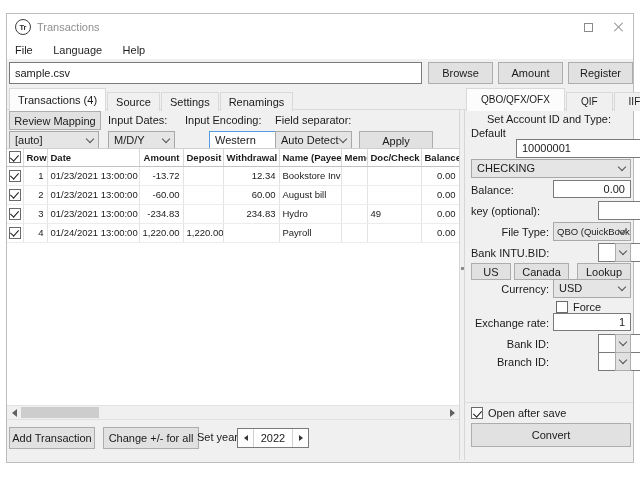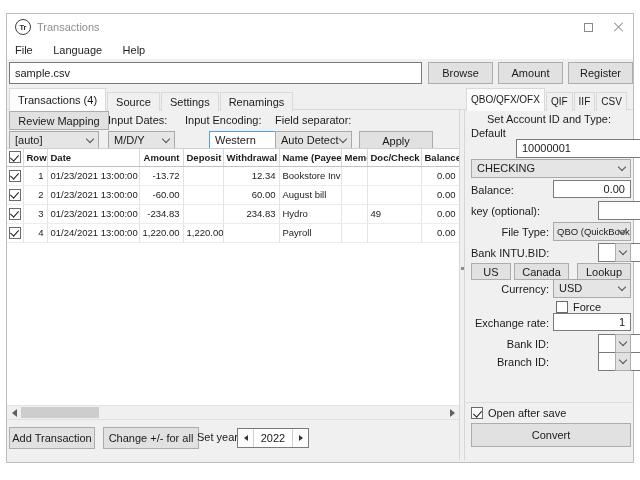--- a/index.html
+++ b/index.html
@@ -22,21 +22,21 @@
 
   
   .tinput { position:absolute; background:#fff; border:1px solid #7a7a7a; font-size:11px; padding:0 5px; font-family:inherit; color:#1a1a1a; }
   .btn { position:absolute; background:#e1e1e1; border:1px solid #adadad; font-size:11px; color:#1a1a1a; display:flex; align-items:center; justify-content:center; white-space:nowrap; overflow:hidden; }
 
   
   .tabstrip { position:absolute; left:0; top:74px; width:626px; height:22px; border-bottom:1px solid #d9d9d9; }
   .tabgroup { position:absolute; top:0; height:23px; display:flex; align-items:flex-end; }
   .tab { height:19px; line-height:18px; padding:0 8px; font-size:11px; background:#f0f0f0; border:1px solid #d9d9d9; border-bottom:none; margin-right:1px; white-space:nowrap; }
   .tab.sel { height:23px; line-height:22px; background:#fcfcfc; position:relative; z-index:2; }
-  .tabgroup.right .tab { padding:0 4px; font-size:10px; }
+  .tabgroup.right .tab { padding:0 14px; font-size:10px; }
 
   
   .combo { position:absolute; height:19px; background:#e5e5e5; border:1px solid #a9a9a9; font-size:11px; line-height:17px; padding:0 17px 0 5px; white-space:nowrap; overflow:hidden; }
   .combo.white { background:#fff; border-color:#7a7a7a;margin-left:45px; }
   .combo.focus { background:#fff; border-color:#559de0;margin-left:24px; }
   .chev { position:absolute; right:5px; top:50%; width:6px; height:6px; margin-top:-5px; border-right:1.3px solid #505050; border-bottom:1.3px solid #505050; transform:rotate(45deg); }
   .dropbtn { position:absolute; background:#e1e1e1; border:1px solid #adadad; }
   .dropbtn .chev { right:4px; }
 
   .lbl { position:absolute; font-size:11px; color:#1a1a1a; white-space:nowrap; }
@@ -112,21 +112,21 @@
       <div class="tab">Renamings</div>
     </div>
     <div class="tabgroup right" style="left:459px;">
       <div class="tab sel">QBO/QFX/OFX</div>
       <div class="tab">QIF</div>
       <div class="tab">IIF</div>
       <div class="tab">CSV</div>
     </div>
   </div>
 
-  <div class="btn" style="left:2px; top:97px; width:100px; height:19px;">Review Mapping</div>
+  <div class="btn" style="left:2px; top:97px; width:92px; height:19px;">Review Mapping</div>
   <div class="lbl" style="left:101px; top:100px;">Input Dates:</div>
   <div class="lbl" style="left:178px; top:100px;">Input Encoding:</div>
   <div class="lbl" style="left:268px; top:100px;">Field separator:</div>
 
   <div class="combo" style="left:2px; top:117px; width:90px;"><span>[auto]</span><span class="chev"></span></div>
   <div class="combo" style="left:101px; top:117px; width:67px;"><span>M/D/Y</span><span class="chev"></span></div>
   <div class="combo focus" style="left:178px; top:117px; width:80px;"><span>Western</span><span class="chev"></span></div>
   <div class="combo" style="left:268px; top:117px; width:77px;"><span>Auto Detect</span><span class="chev"></span></div>
   <div class="btn" style="left:352px; top:117px; width:74px; height:19px;">Apply</div>
 

